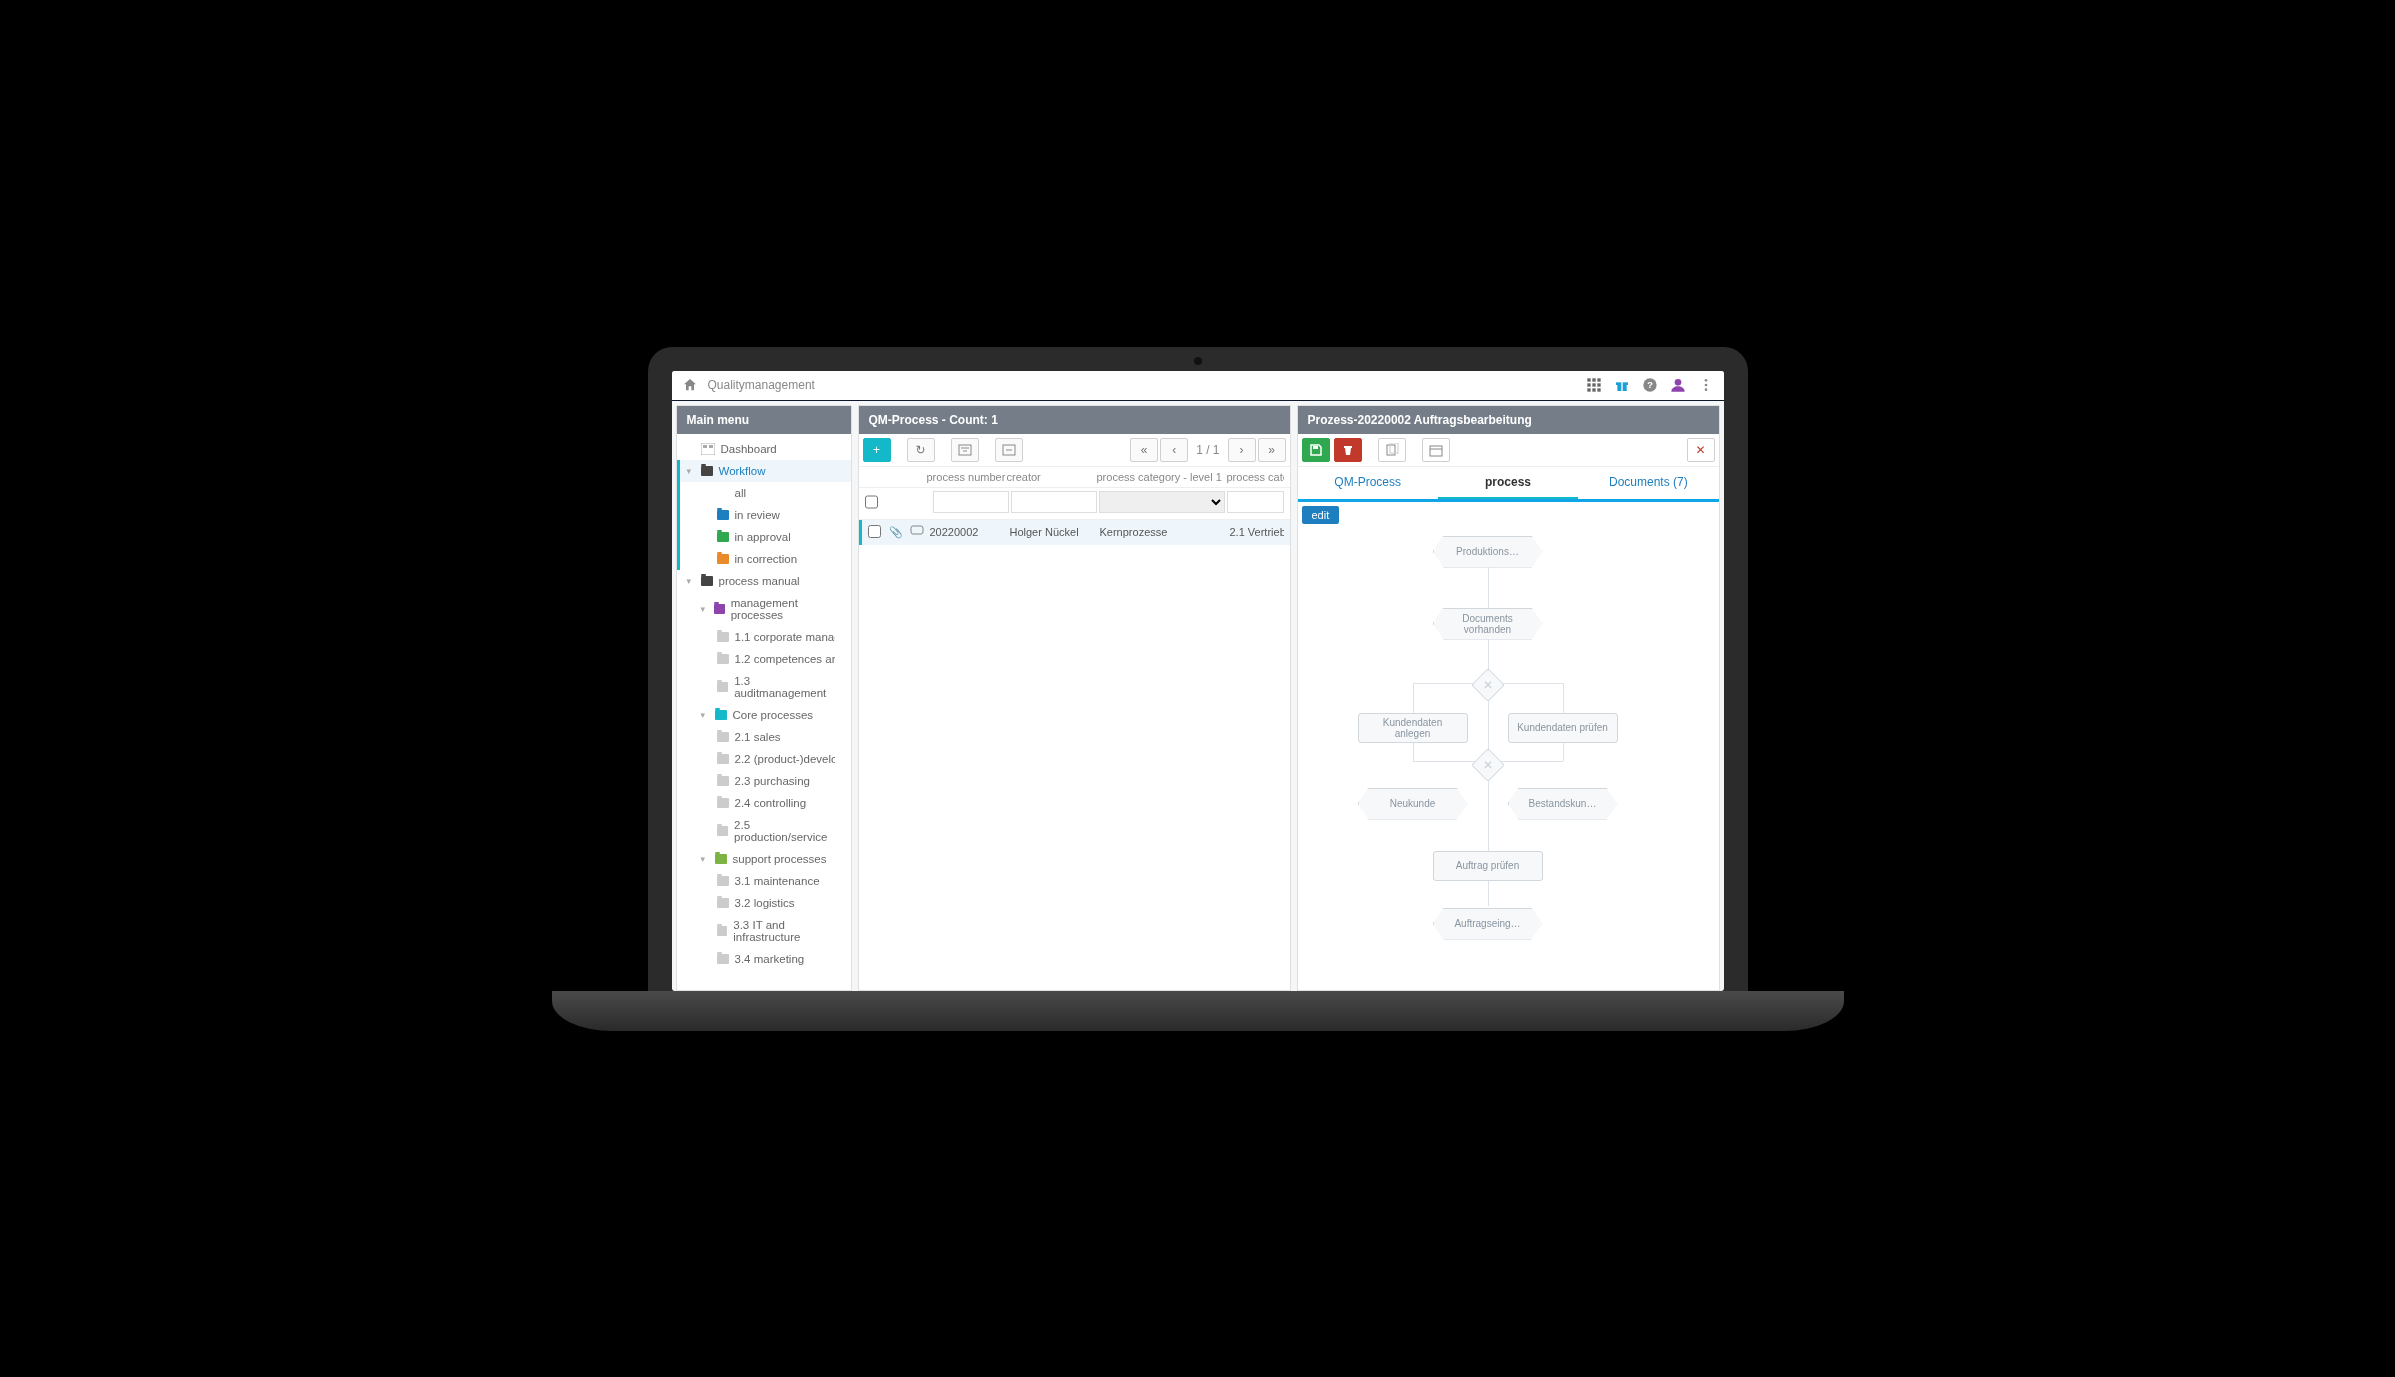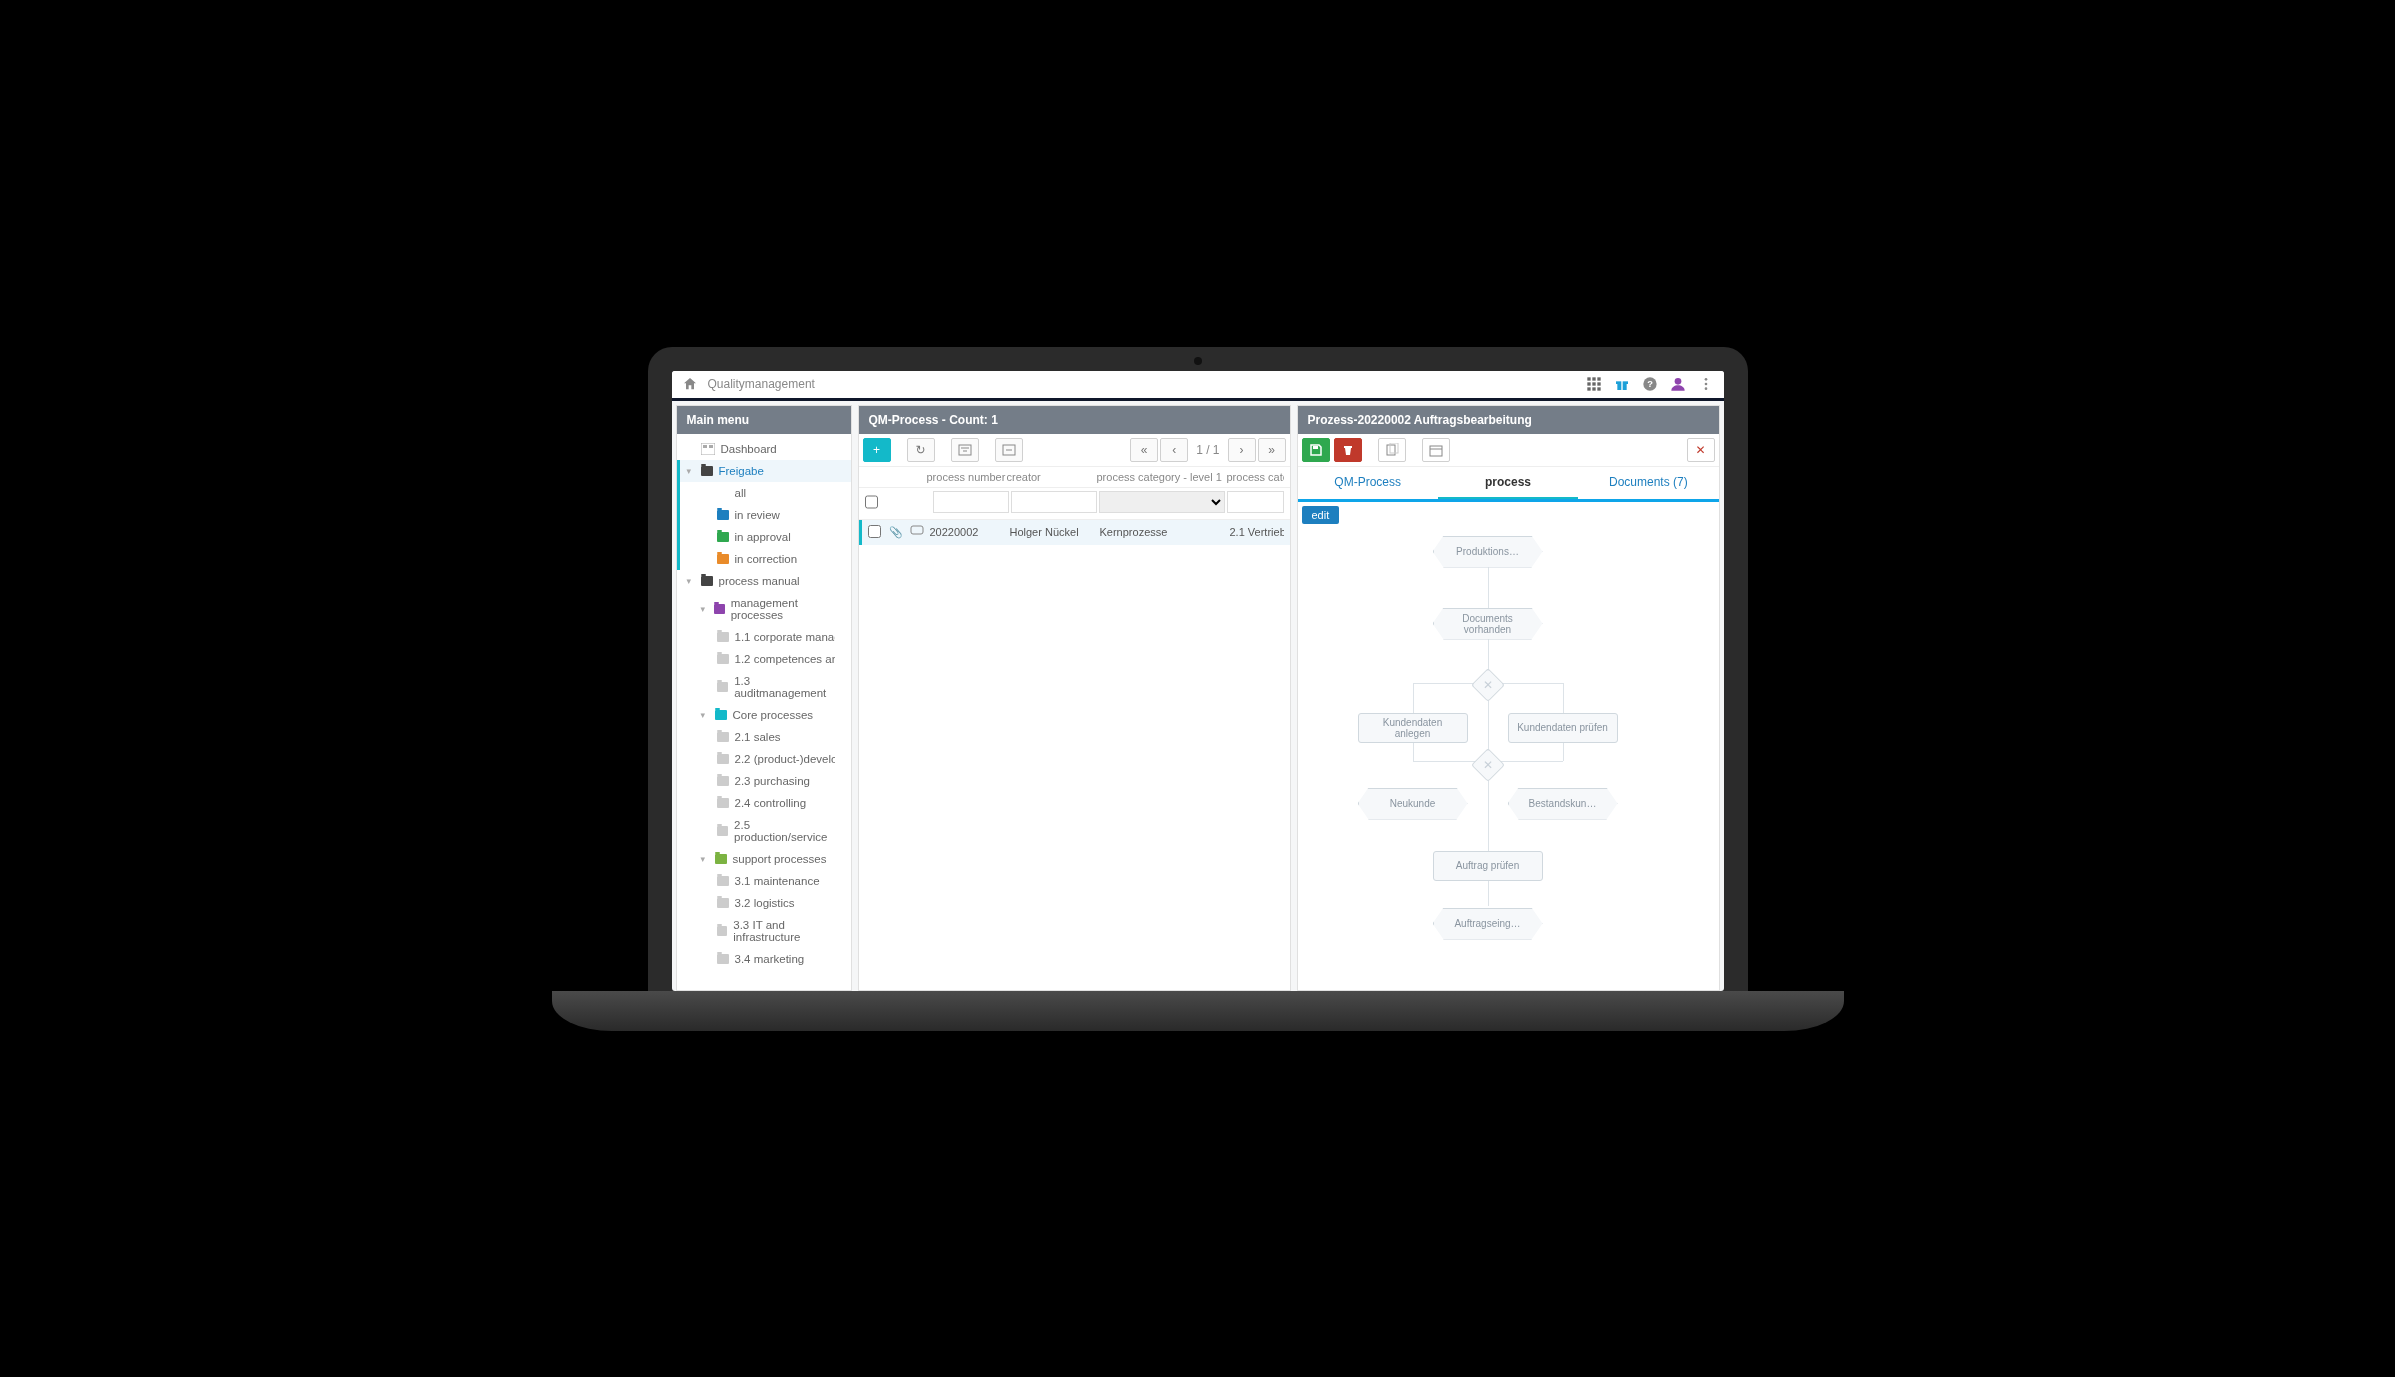--- a/index.html
+++ b/index.html
@@ -20,21 +20,21 @@
       padding: 24px 24px 0 24px;
       position: relative;
     }
     .laptop-notch {
       position: absolute;
       top: 10px; left: 50%; transform: translateX(-50%);
       width: 8px; height: 8px; background: #111; border-radius: 50%;
     }
     .screen { background: #f5f6f7; border-radius: 3px; height: 620px; display: flex; flex-direction: column; overflow: hidden; }
     .laptop-base { height: 40px; background: linear-gradient(#4a4a4a,#2a2a2a); border-radius: 0 0 60px 60px / 0 0 30px 30px; margin: 0 -120px; }
-    .topbar { display: flex; align-items: center; height: 30px; padding: 0 10px; background: #fff; border-bottom: 3px solid #0f172a; gap: 10px; }
+    .topbar { display: flex; align-items: center; height: 30px; padding: 0 10px; background: #fff; border-bottom: 1px solid #0f172a; gap: 10px; }
     .topbar .crumb { color: #888; }
     .topbar-right { margin-left: auto; display: flex; gap: 12px; align-items: center; }
     .home-icon { fill: #888; width: 16px; height: 16px; cursor: pointer; }
     .top-icon { width: 16px; height: 16px; cursor: pointer; }
     .panels { flex: 1; display: flex; gap: 6px; padding: 4px 4px 0 4px; min-height: 0; }
     .panel { background: #fff; display: flex; flex-direction: column; border: 1px solid #e0e0e0; }
     .panel.sidebar { width: 176px; flex-shrink: 0; }
     .panel.center { flex: 1 1 390px; min-width: 0; }
     .panel.right { flex: 1 1 380px; min-width: 0; }
     .panel-header { background: #747d88; color: #fff; font-weight: bold; font-size: 12px; padding: 7px 10px; }
@@ -145,21 +145,21 @@
                 <rect x="0" y="0" width="14" height="12" fill="none" stroke="#aaa"></rect>
                 <rect x="2" y="2" width="4" height="3" fill="#aaa"></rect>
                 <rect x="8" y="2" width="4" height="3" fill="#aaa"></rect>
               </svg>
             <span>Dashboard</span>
           </div>
 
           <div class="tree-item lvl0 active sel-mark">
             <span class="caret">▾</span>
             <span class="fld" style="background:#444"></span>
-            <span>Freigabe</span>
+            <span>Workflow</span>
           </div>
           <div class="tree-item lvl2 sel-mark">
             <span class="fld" style="#bdbdbd"></span>
             <span>all</span>
           </div>
           <div class="tree-item lvl2 sel-mark">
             <span class="fld" style="background:#1d7fbf"></span>
             <span>in review</span>
           </div>
           <div class="tree-item lvl2 sel-mark">

